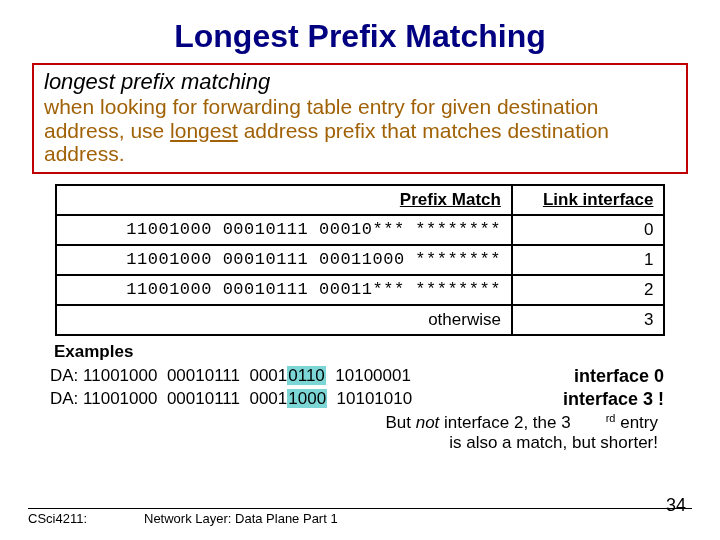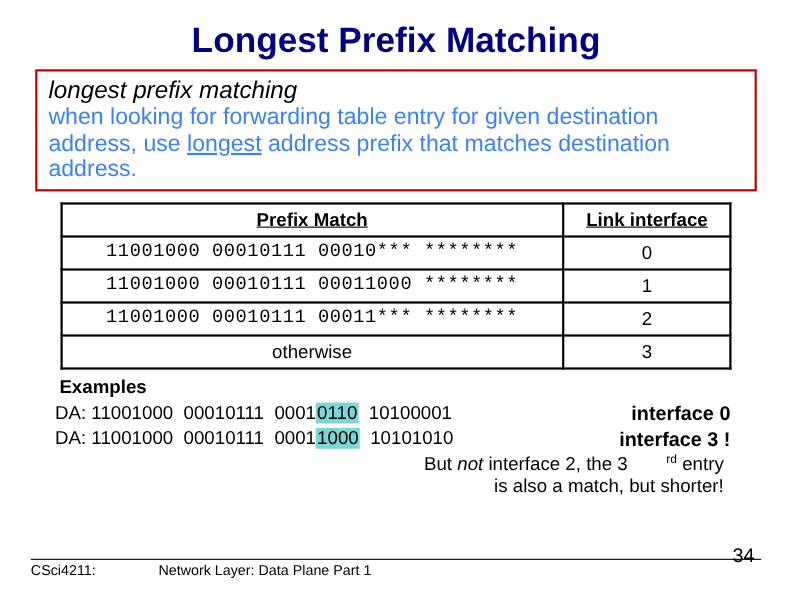--- a/index.html
+++ b/index.html
@@ -25,32 +25,32 @@
     margin: 0 4px 10px 4px;
   }
   .def-heading {
     font-style: italic;
     font-size: 22px;
     color: #000;
   }
   .def-body {
     font-size: 21px;
     line-height: 1.12;
-    color: #3b82f6;
+    color: #a16207;
   }
   .def-body .uline { text-decoration: underline; }
   table.prefix {
     border-collapse: collapse;
     margin: 0 auto 6px auto;
     width: 92%;
   }
   table.prefix th, table.prefix td {
     border: 2px solid #000;
     padding: 4px 10px;
-    text-align: center;
+    text-align: right;
     font-size: 17px;
   }
   table.prefix th { font-weight: bold; text-decoration: underline; }
   table.prefix td.mono { font-family: "Courier New", monospace; font-size: 17px; letter-spacing: 0.5px; margin-left: 32px; }
   .examples-label {
     font-family: "Comic Sans MS", cursive, sans-serif;
     font-weight: bold;
     font-size: 17px;
     margin: 4px 0 4px 26px;
   }

